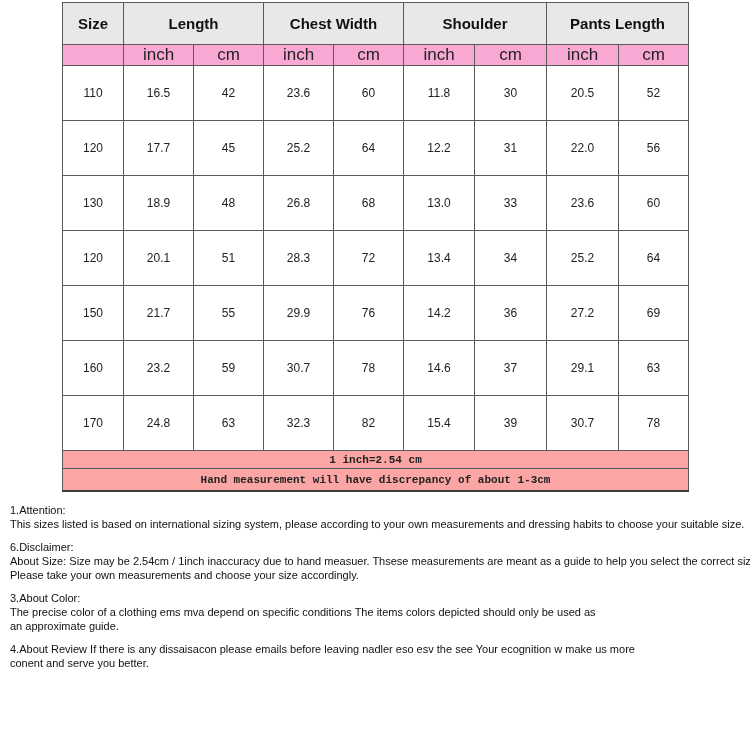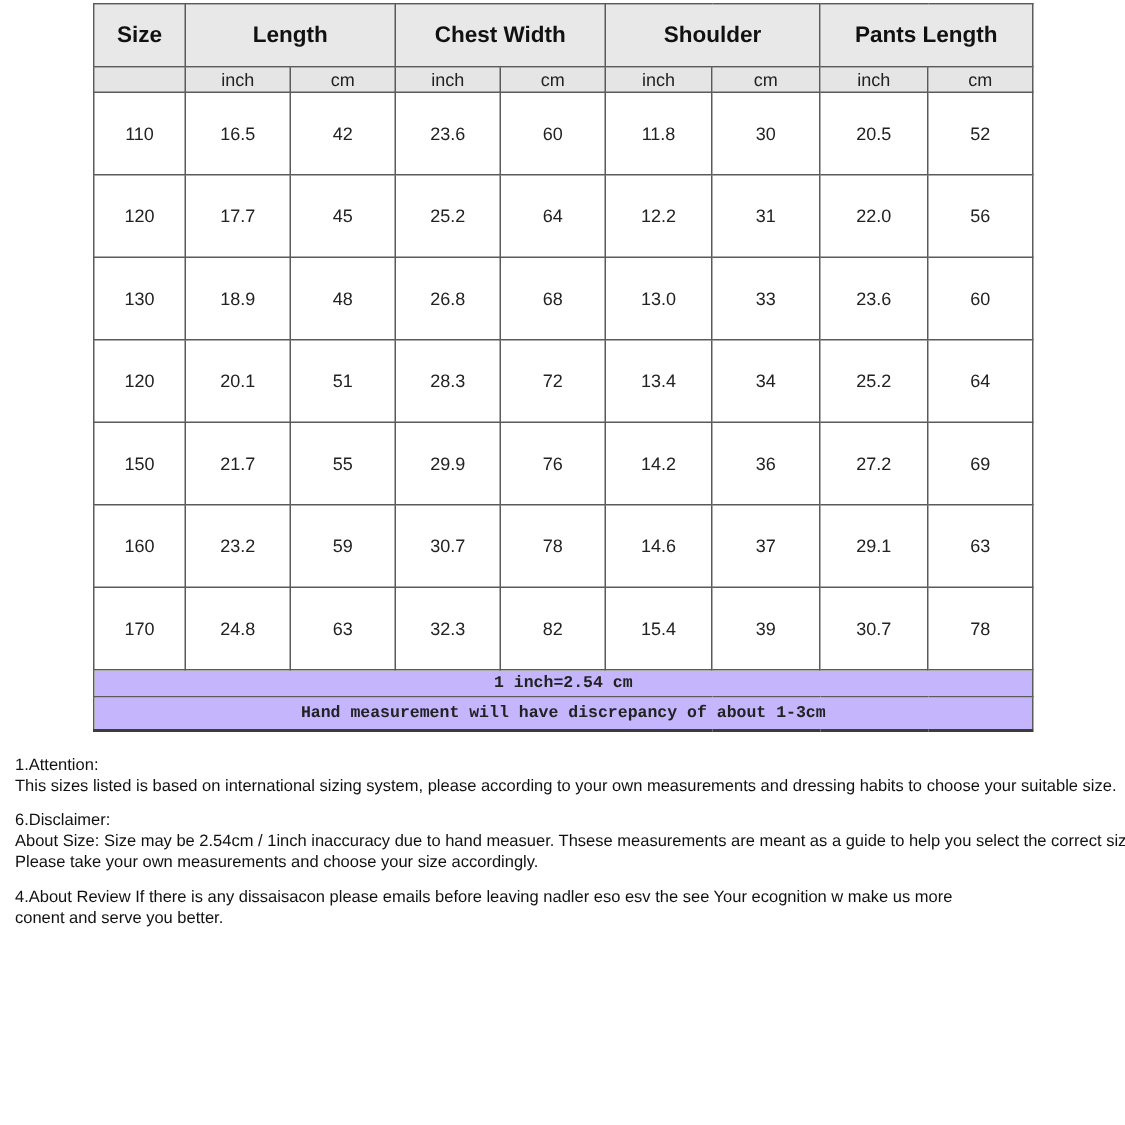--- a/index.html
+++ b/index.html
@@ -38,33 +38,33 @@
   }
   tr.header-row th {
     height: 41px;
     background: #e8e8e8;
     font-size: 15px;
     font-weight: bold;
     color: #111111;
   }
   tr.subheader-row th {
     height: 16px;
-    background: #e5e5e5;
-    font-size: 12px;
+    background: #f9a8d4;
+    font-size: 17px;
     font-weight: normal;
     color: #222222;
   }
   tbody.size-body td {
     height: 54px;
     background: #ffffff;
     font-size: 12px;
     color: #222222;
   }
   tfoot td {
-    background: #c4b5fd;
+    background: #fca5a5;
     font-family: "Liberation Mono", monospace;
     font-weight: bold;
     font-size: 11px;
     color: #222222;
   }
   tr.conversion-row td { height: 17px; }
   tr.measure-row td { height: 21px; }
 
   
   .notes {
@@ -210,18 +210,23 @@
     <div class="note">
       <div class="note-title">1.Attention:</div>
       <div class="note-line">This sizes listed is based on international sizing system, please according to your own measurements and dressing habits to choose your suitable size.</div>
     </div>
     <div class="note">
       <div class="note-title">6.Disclaimer:</div>
       <div class="note-line">About Size: Size may be 2.54cm / 1inch inaccuracy due to hand measuer. Thsese measurements are meant as a guide to help you select the correct size.</div>
       <div class="note-line">Please take your own measurements and choose your size accordingly.</div>
     </div>
     <div class="note">
+      <div class="note-title">3.About Color:</div>
+      <div class="note-line">The precise color of a clothing ems mva depend on specific conditions The items colors depicted should only be used as</div>
+      <div class="note-line">an approximate guide.</div>
+    </div>
+    <div class="note">
       <div class="note-line">4.About Review If there is any dissaisacon please emails before leaving nadler eso esv the see Your ecognition w make us more</div>
       <div class="note-line">conent and serve you better.</div>
     </div>
   </div>
 
 </div>
 
 </body></html>

